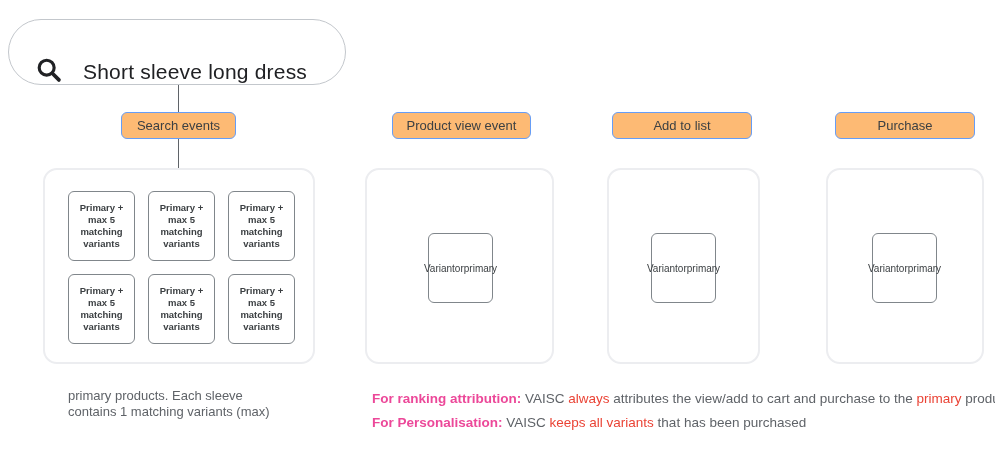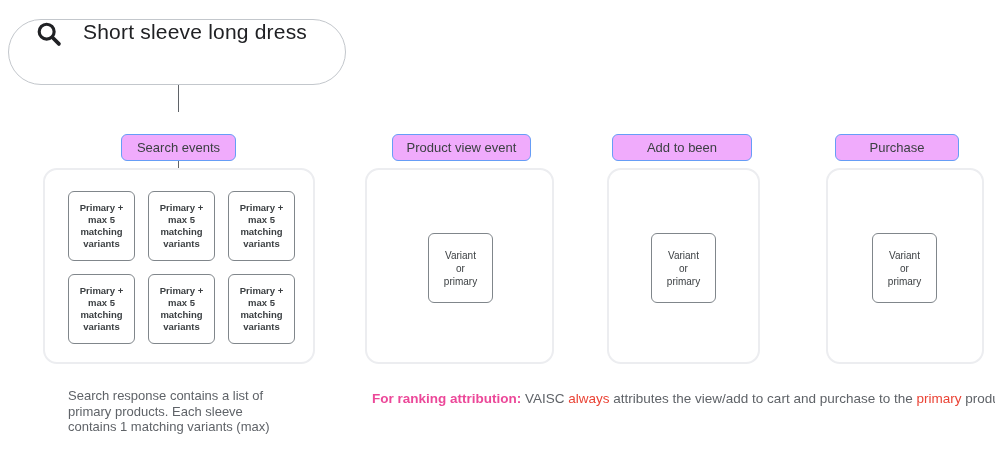--- a/index.html
+++ b/index.html
@@ -4,39 +4,39 @@
 <style>
   html,body{margin:0;padding:0;background:#ffffff;}
   .canvas{
     position:relative;width:995px;height:465px;background:#ffffff;overflow:hidden;
     font-family:"Liberation Sans","DejaVu Sans",sans-serif;color:#202124;
   }
   
   .search-pill{
     position:absolute;left:8px;top:19px;width:338px;height:66px;
     border:1px solid #c3c7cc;border-radius:34px;background:#fff;
-    display:flex;align-items:flex-start;box-sizing:border-box;
+    display:flex;align-items:flex-end;box-sizing:border-box;
   }
   .search-pill .mag{margin-left:26px;flex:0 0 auto;}
   .search-pill .query{margin-left:20px;font-size:21px;color:#202124;letter-spacing:.2px;white-space:nowrap;}
   
   .vline{position:absolute;width:1px;background:#5f6368;}
   .vline-a{left:178px;top:85px;height:27px;}
   .vline-b{left:178px;top:139px;height:29px;}
   
   .event-label{
     position:absolute;top:112px;height:27px;box-sizing:border-box;
-    border:1px solid #669df6;border-radius:6px;background:#f0abfc;
+    border:1px solid #669df6;border-radius:6px;background:#fdba74;
     display:flex;align-items:center;justify-content:center;
-    font-size:13px;color:#3c4043;margin-top:22px;
+    font-size:13px;color:#3c4043;
   }
   .el-1{left:121px;width:115px;}
   .el-2{left:392px;width:139px;}
   .el-3{left:612px;width:140px;}
-  .el-4{left:835px;width:124px;}
+  .el-4{left:835px;width:140px;}
   
   .container{
     position:absolute;top:168px;height:196px;box-sizing:border-box;
     border:2px solid #ecedf0;border-radius:14px;background:#fff;
   }
   .c1{left:43px;width:272px;}
   .c2{left:365px;width:189px;}
   .c3{left:607px;width:153px;}
   .c4{left:826px;width:158px;}
   
@@ -44,21 +44,21 @@
     position:absolute;width:67px;height:70px;box-sizing:border-box;
     border:1px solid #80868b;border-radius:6px;background:#fff;
     display:flex;flex-direction:column;align-items:center;justify-content:center;
     font-size:9.5px;line-height:12px;color:#3c4043;text-align:center;font-weight:bold;
   }
   .p-r1{top:21px;} .p-r2{top:104px;}
   .p-c1{left:23px;} .p-c2{left:103px;} .p-c3{left:183px;}
   .vbox{
     position:absolute;top:63px;width:65px;height:70px;box-sizing:border-box;
     border:1px solid #80868b;border-radius:6px;background:#fff;
-    display:flex;flex-direction:column;align-items:center;justify-content:center;
+    display:flex;align-items:center;justify-content:center;
     font-size:10px;line-height:13px;color:#3c4043;text-align:center;
   }
   .v2{left:61px;} .v3{left:42px;} .v4{left:44px;}
   
   .caption{
     position:absolute;left:68px;top:388px;
     font-size:13px;line-height:15.5px;color:#5f6368;
   }
   .note{position:absolute;left:372px;font-size:13.5px;color:#5f6368;white-space:nowrap;}
   .note-1{top:391px;} .note-2{top:415px;}
@@ -81,21 +81,21 @@
   <div class="vline vline-a"></div>
   <div class="vline vline-b"></div>
 
   <div class="event-label el-1">
     <span>Search events</span>
   </div>
   <div class="event-label el-2">
     <span>Product view event</span>
   </div>
   <div class="event-label el-3">
-    <span>Add to been</span>
+    <span>Add to list</span>
   </div>
   <div class="event-label el-4">
     <span>Purchase</span>
   </div>
 
   <div class="container c1">
     <div class="pbox p-r1 p-c1">
       <div>Primary +</div>
       <div>max 5</div>
       <div>matching</div>
@@ -151,22 +151,24 @@
 
   <div class="container c4">
     <div class="vbox v4">
       <div>Variant</div>
       <div>or</div>
       <div>primary</div>
     </div>
   </div>
 
   <div class="caption">
-    <div>Search response contains a list of</div>
     <div>primary products. Each sleeve</div>
     <div>contains 1 matching variants (max)</div>
   </div>
 
   <div class="note note-1">
     <span class="lead">For ranking attribution:</span><span> VAISC </span><span class="red">always</span><span> attributes the view/add to cart and purchase to the </span><span class="red">primary</span><span> product.</span>
   </div>
+  <div class="note note-2">
+    <span class="lead">For Personalisation:</span><span> VAISC </span><span class="red">keeps all variants</span><span> that has been purchased</span>
+  </div>
 
 </div>
 
 </body></html>

